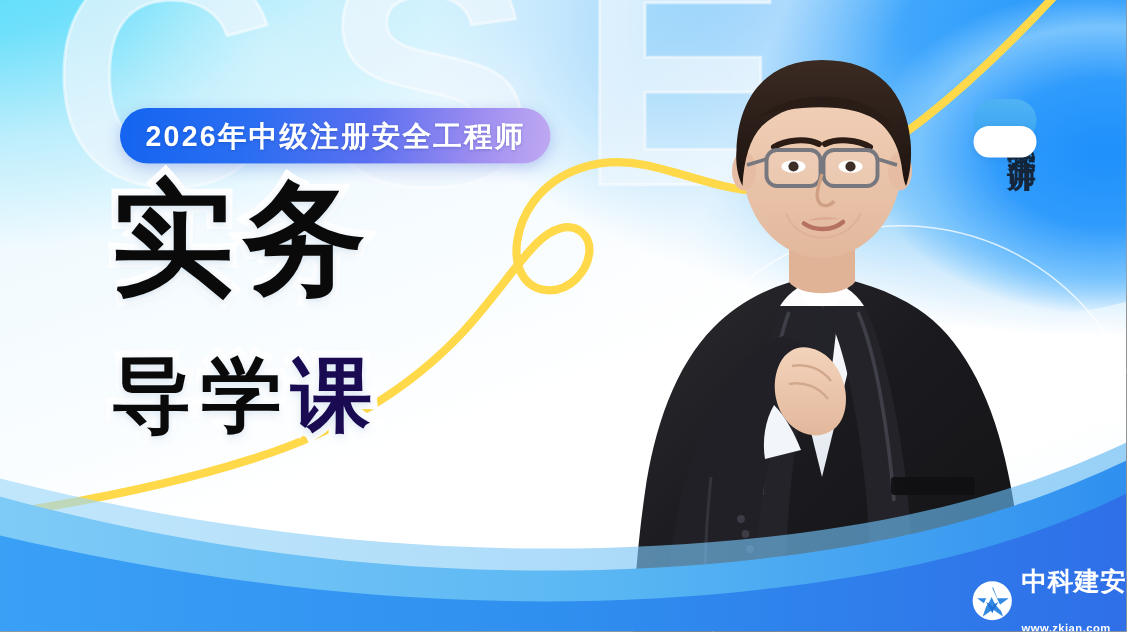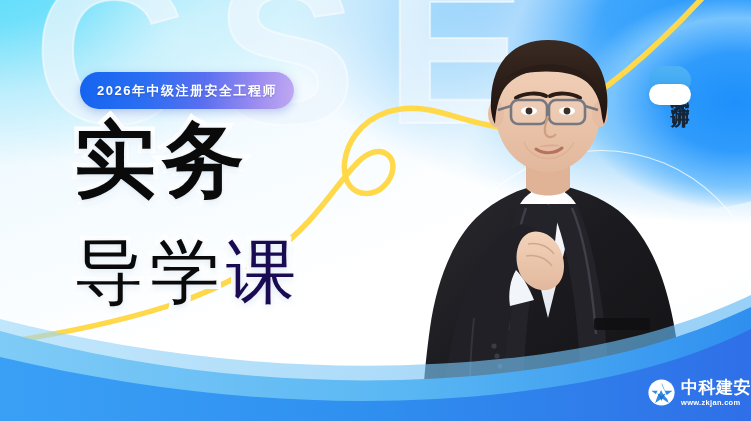--- a/index.html
+++ b/index.html
@@ -84,41 +84,41 @@
     position:absolute;left:80px;top:72px;
     height:37px;
     padding:0 17px;
     display:flex;align-items:center;
     border-radius:19px;
     background:linear-gradient(95deg,#1464f0 0%,#2a6ef2 30%,#5a6ff0 58%,#9b8cf0 82%,#c0a9f2 100%);
     box-shadow:0 3px 10px rgba(40,80,200,.28);
   }
   .title-pill span{
     color:#ffffff;
-    font-size:13px;
+    font-size:19px;
     font-weight:700;
     letter-spacing:1.5px;
     white-space:nowrap;
     text-shadow:0 1px 2px rgba(0,40,120,.25);
   }
 
   
   .headline1{
     position:absolute;left:74px;top:120px;
     font-size:82px;line-height:.98;font-weight:900;
     letter-spacing:6px;
     color:#0a0a0a;
     white-space:nowrap;
     -webkit-text-stroke:9px #ffffff;
     paint-order:stroke fill;
     text-shadow:0 2px 6px rgba(120,170,210,.30);
   }
   .headline2{
     position:absolute;left:74px;top:238px;
-    font-size:70px;line-height:.98;font-weight:400;
+    font-size:54px;line-height:.98;font-weight:700;
     letter-spacing:6px;
     white-space:nowrap;
     color:#0a0a0a;
     -webkit-text-stroke:9px #ffffff;
     paint-order:stroke fill;
     text-shadow:0 2px 6px rgba(120,170,210,.30);
   }
   .headline2 .accent{color:#190a52;}
 
   
@@ -160,21 +160,21 @@
   .logo{
     position:absolute;left:648px;top:379px;
     display:flex;align-items:center;gap:6px;
   }
   .logo-mark{width:27px;height:27px;flex:0 0 27px;}
   .logo-text{display:flex;flex-direction:column;line-height:1;}
   .logo-cn{
     color:#ffffff;font-size:17px;font-weight:800;letter-spacing:.5px;
   }
   .logo-url{
-    color:#ffffff;font-size:7.5px;font-weight:700;letter-spacing:.3px;margin-top:3px;
+    color:#ffffff;font-size:7.5px;font-weight:700;letter-spacing:.3px;margin-top:19px;
   }
 </style>
 </head>
 <body>
 
 <div class="stage">
 
   <div class="bg-base"></div>
   <div class="blob-tr"></div>
   <div class="circle-outline2"></div>

